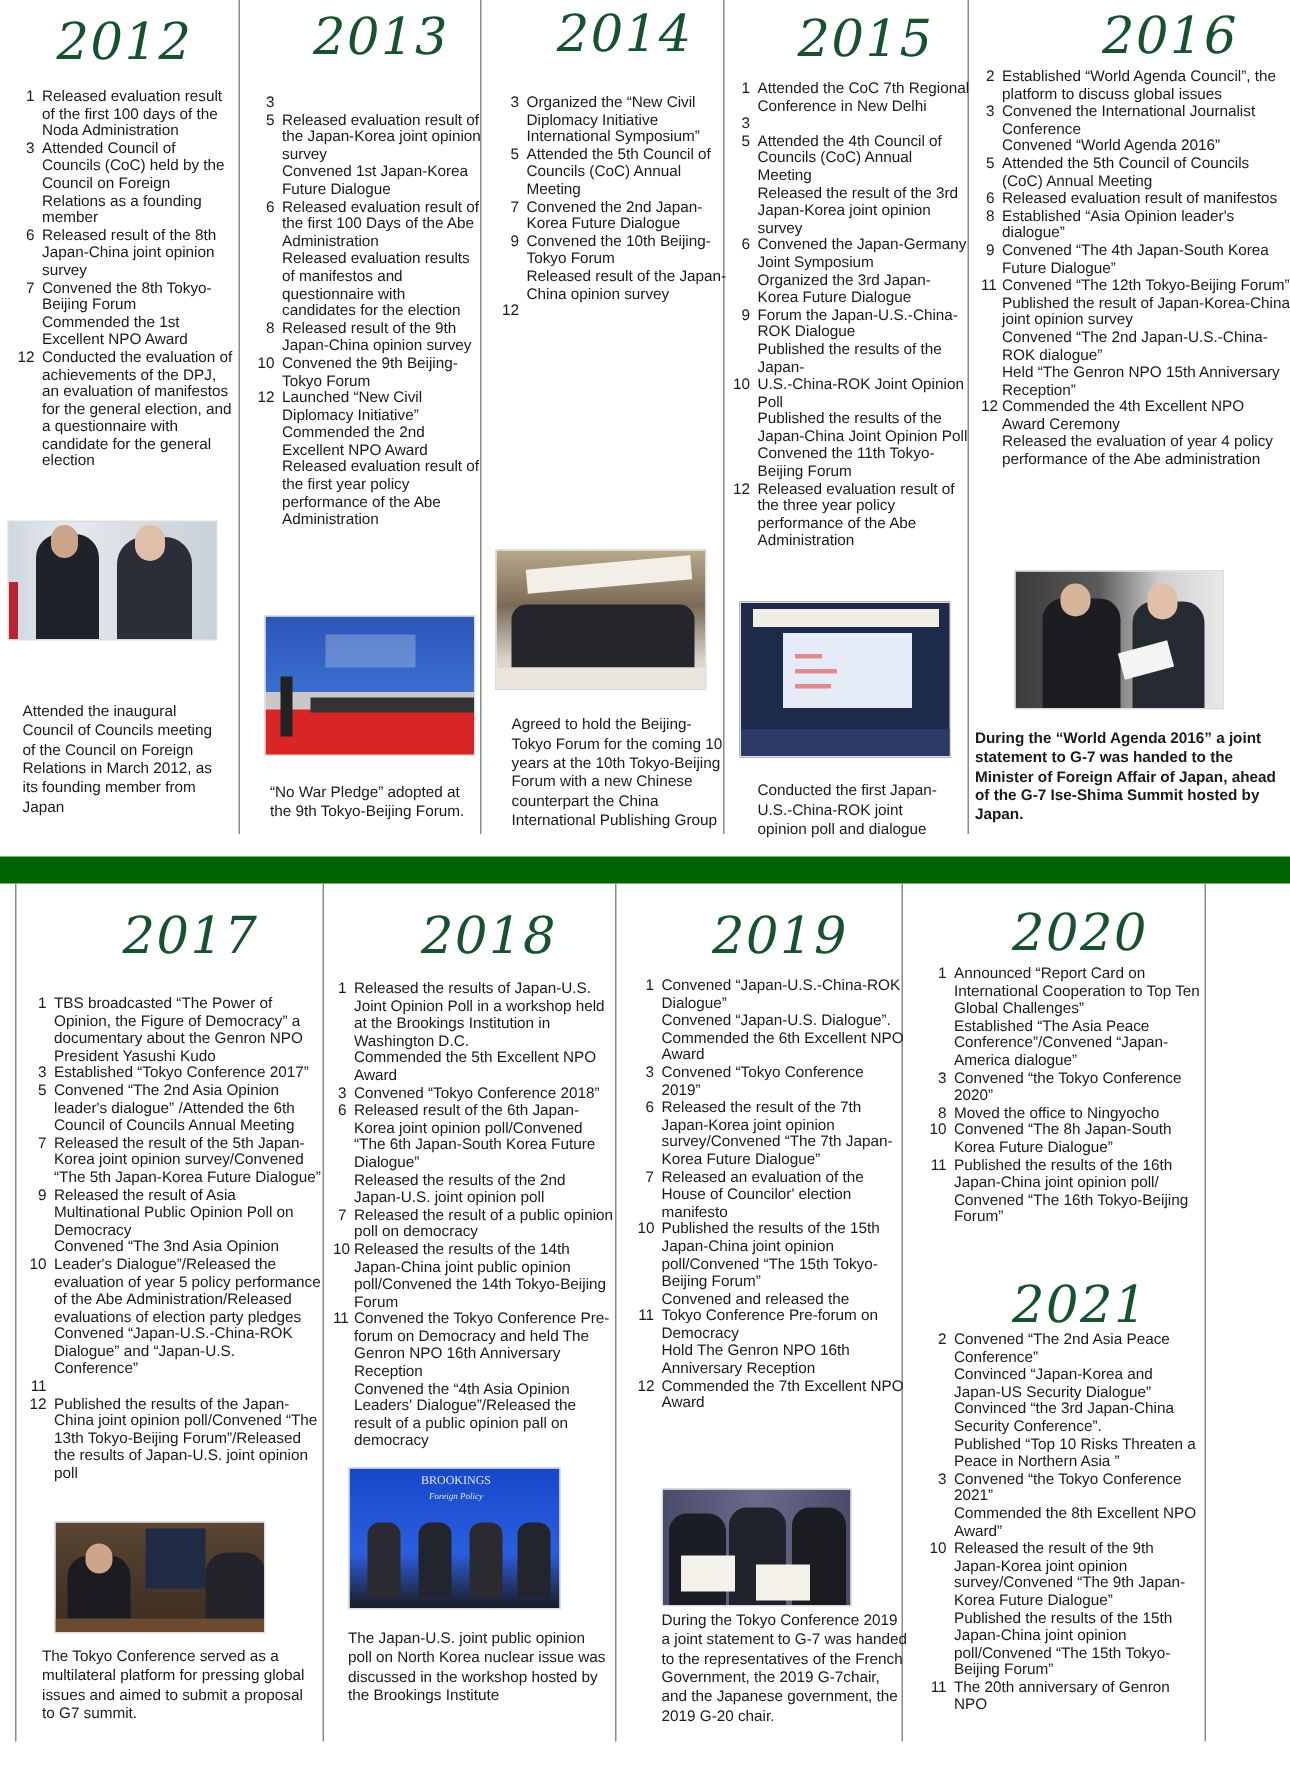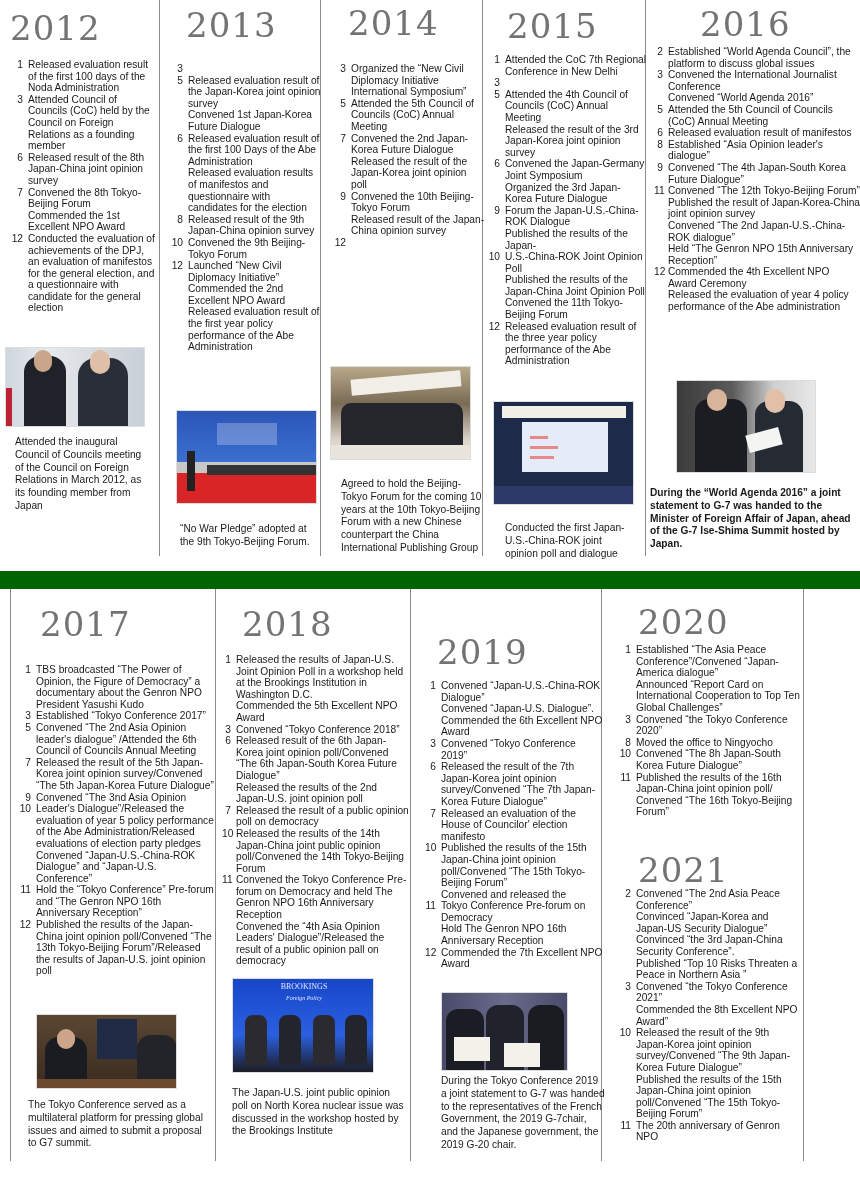--- a/index.html
+++ b/index.html
@@ -1,20 +1,20 @@
 <!DOCTYPE html>
 <html><head>
 <meta charset="utf-8">
 <style>
   * { box-sizing: border-box; margin: 0; padding: 0; }
   html, body { width: 860px; height: 1194px; background: #ffffff; overflow: hidden; }
   body { position: relative; font-family: "Liberation Sans", sans-serif; color: #1a1a1a; }
   .col { position: absolute; }
   .vline { position: absolute; width: 1px; background: #8a8a8a; }
-  .year { font-family: "DejaVu Serif", "Liberation Serif", serif; font-size: 34px; line-height: 36px; color: #737373; letter-spacing: 1px; }
+  .year { font-family: "DejaVu Serif", "Liberation Serif", serif; font-style: italic; font-size: 34px; line-height: 36px; color: #14532d; letter-spacing: 1px; text-align: center; }
   .events { font-size: 10.2px; line-height: 11.6px; }
   .ev { display: flex; }
   .ev .m { flex: 0 0 auto; text-align: right; padding-right: 5px; }
   .ev .t { flex: 1 1 auto; }
   .ev .t div { }
   .caption { position: absolute; font-size: 10.2px; line-height: 12.8px; }
   .photo { position: absolute; border: 1px solid #ddd; overflow: hidden; }
   .band { position: absolute; left: 0; top: 571px; width: 860px; height: 18px; background: #006400; }
 </style>
 </head>
@@ -69,21 +69,21 @@
       </div>
     </div>
 </div>
 <div class="photo" style="left:5px; top:347px; width:140px; height:80px; background:linear-gradient(90deg,#cfd6dd 0%,#e6eaee 30%,#d9dde2 60%,#c9d0d8 100%);">
   <div style="position:absolute;left:18px;top:8px;width:42px;height:72px;background:#1f2229;border-radius:16px 16px 0 0;"></div>
   <div style="position:absolute;left:28px;top:2px;width:18px;height:22px;background:#caa58a;border-radius:9px;"></div>
   <div style="position:absolute;left:72px;top:10px;width:50px;height:70px;background:#2a2e39;border-radius:18px 18px 0 0;"></div>
   <div style="position:absolute;left:84px;top:2px;width:20px;height:24px;background:#e0bfa8;border-radius:10px;"></div>
   <div style="position:absolute;left:0;top:40px;width:6px;height:40px;background:#b23;"></div>
 </div>
-<div class="caption" style="left:15px; top:436px; width:135px;">Attended the inaugural Council of Councils meeting of the Council on Foreign Relations in March 2012, as its founding member from Japan</div>
+<div class="caption" style="left:15px; top:469px; width:135px;">Attended the inaugural Council of Councils meeting of the Council on Foreign Relations in March 2012, as its founding member from Japan</div>
 
 <div class="col" style="left:170px; top:7px; width:152px;">
   <div class="year" style="padding-left:16px;">2013</div>
   <div class="events" style="margin-top:20px;">
       <div class="ev">
         <span class="m" style="width: 18px;">3</span>
       </div>
       <div class="ev">
         <span class="m" style="width: 18px;">5</span>
         <span class="t">
@@ -140,21 +140,20 @@
       <div class="ev">
         <span class="m" style="width: 18px;">5</span>
         <span class="t">
           <div>Attended the 5th Council of Councils (CoC) Annual Meeting</div>
         </span>
       </div>
       <div class="ev">
         <span class="m" style="width: 18px;">7</span>
         <span class="t">
           <div>Convened the 2nd Japan-Korea Future Dialogue</div>
-          <div>Released the result of the Japan-Korea joint opinion poll</div>
         </span>
       </div>
       <div class="ev">
         <span class="m" style="width: 18px;">9</span>
         <span class="t">
           <div>Convened the 10th Beijing-Tokyo Forum</div>
           <div>Released result of the Japan-China opinion survey</div>
         </span>
       </div>
       <div class="ev">
@@ -318,35 +317,33 @@
       </div>
       <div class="ev">
         <span class="m" style="width: 22px;">7</span>
         <span class="t">
           <div>Released the result of the 5th Japan-Korea joint opinion survey/Convened “The 5th Japan-Korea Future Dialogue”</div>
         </span>
       </div>
       <div class="ev">
         <span class="m" style="width: 22px;">9</span>
         <span class="t">
+          <div>Released the result of Asia Multinational Public Opinion Poll on Democracy</div>
           <div>Convened “The 3nd Asia Opinion</div>
         </span>
       </div>
       <div class="ev">
         <span class="m" style="width: 22px;">10</span>
         <span class="t">
           <div>Leader's Dialogue”/Released the evaluation of year 5 policy performance of the Abe Administration/Released evaluations of election party pledges</div>
           <div>Convened “Japan-U.S.-China-ROK Dialogue” and “Japan-U.S. Conference”</div>
         </span>
       </div>
       <div class="ev">
         <span class="m" style="width: 22px;">11</span>
-        <span class="t">
-          <div>Hold the “Tokyo Conference” Pre-forum and “The Genron NPO 16th Anniversary Reception”</div>
-        </span>
       </div>
       <div class="ev">
         <span class="m" style="width: 22px;">12</span>
         <span class="t">
           <div>Published the results of the Japan-China joint opinion poll/Convened “The 13th Tokyo-Beijing Forum”/Released the results of Japan-U.S. joint opinion poll</div>
         </span>
       </div>
     </div>
 </div>
 <div class="photo" style="left:36px; top:1014px; width:141px; height:75px; background:linear-gradient(180deg,#5a4632 0%,#3a2c20 100%);">
@@ -405,21 +402,21 @@
 <div class="photo" style="left:232px; top:978px; width:142px; height:95px; background:linear-gradient(180deg,#1847c9 0%,#2a5fe0 60%,#1c1c24 100%);">
   <div style="position:absolute;left:0;top:3px;width:142px;text-align:center;color:#dfe6ff;font-family:'Liberation Serif',serif;font-size:8px;">BROOKINGS</div>
   <div style="position:absolute;left:0;top:16px;width:142px;text-align:center;color:#dfe6ff;font-family:'Liberation Serif',serif;font-size:6px;font-style:italic;">Foreign Policy</div>
   <div style="position:absolute;left:12px;top:36px;width:22px;height:50px;background:#2a2a30;border-radius:8px 8px 0 0;"></div>
   <div style="position:absolute;left:46px;top:36px;width:22px;height:50px;background:#22252d;border-radius:8px 8px 0 0;"></div>
   <div style="position:absolute;left:80px;top:36px;width:22px;height:50px;background:#2a2a30;border-radius:8px 8px 0 0;"></div>
   <div style="position:absolute;left:112px;top:36px;width:22px;height:50px;background:#22252d;border-radius:8px 8px 0 0;"></div>
 </div>
 <div class="caption" style="left:232px; top:1087px; width:175px;">The Japan-U.S. joint public opinion poll on North Korea nuclear issue was discussed in the workshop hosted by the Brookings Institute</div>
 
-<div class="col" style="left:425px; top:606px; width:178px;margin-top:28px;">
+<div class="col" style="left:425px; top:606px; width:178px;">
   <div class="year" style="padding-left:12px;">2019</div>
   <div class="events" style="margin-top:10px;">
       <div class="ev">
         <span class="m" style="width: 16px;">1</span>
         <span class="t">
           <div>Convened “Japan-U.S.-China-ROK Dialogue”</div>
           <div>Convened “Japan-U.S. Dialogue”.</div>
           <div>Commended the 6th Excellent NPO Award</div>
         </span>
       </div>
@@ -471,22 +468,22 @@
   <div style="position:absolute;left:62px;top:50px;width:36px;height:24px;background:#f3f1ea;"></div>
 </div>
 <div class="caption" style="left:441px; top:1075px; width:165px;">During the Tokyo Conference 2019  a joint statement to G-7 was handed to the representatives of the French Government, the 2019 G-7chair, and the Japanese government, the 2019 G-20 chair.</div>
 
 <div class="col" style="left:612px; top:604px; width:190px;">
   <div class="year" style="padding-left:26px;">2020</div>
   <div class="events" style="margin-top:4px;">
       <div class="ev">
         <span class="m" style="width: 24px;">1</span>
         <span class="t">
+          <div>Announced “Report Card on International Cooperation to Top Ten Global Challenges”</div>
           <div>Established “The Asia Peace Conference”/Convened “Japan-America dialogue”</div>
-          <div>Announced “Report Card on International Cooperation to Top Ten Global Challenges”</div>
         </span>
       </div>
       <div class="ev">
         <span class="m" style="width: 24px;">3</span>
         <span class="t">
           <div>Convened “the Tokyo Conference 2020”</div>
         </span>
       </div>
       <div class="ev">
         <span class="m" style="width: 24px;">8</span>

